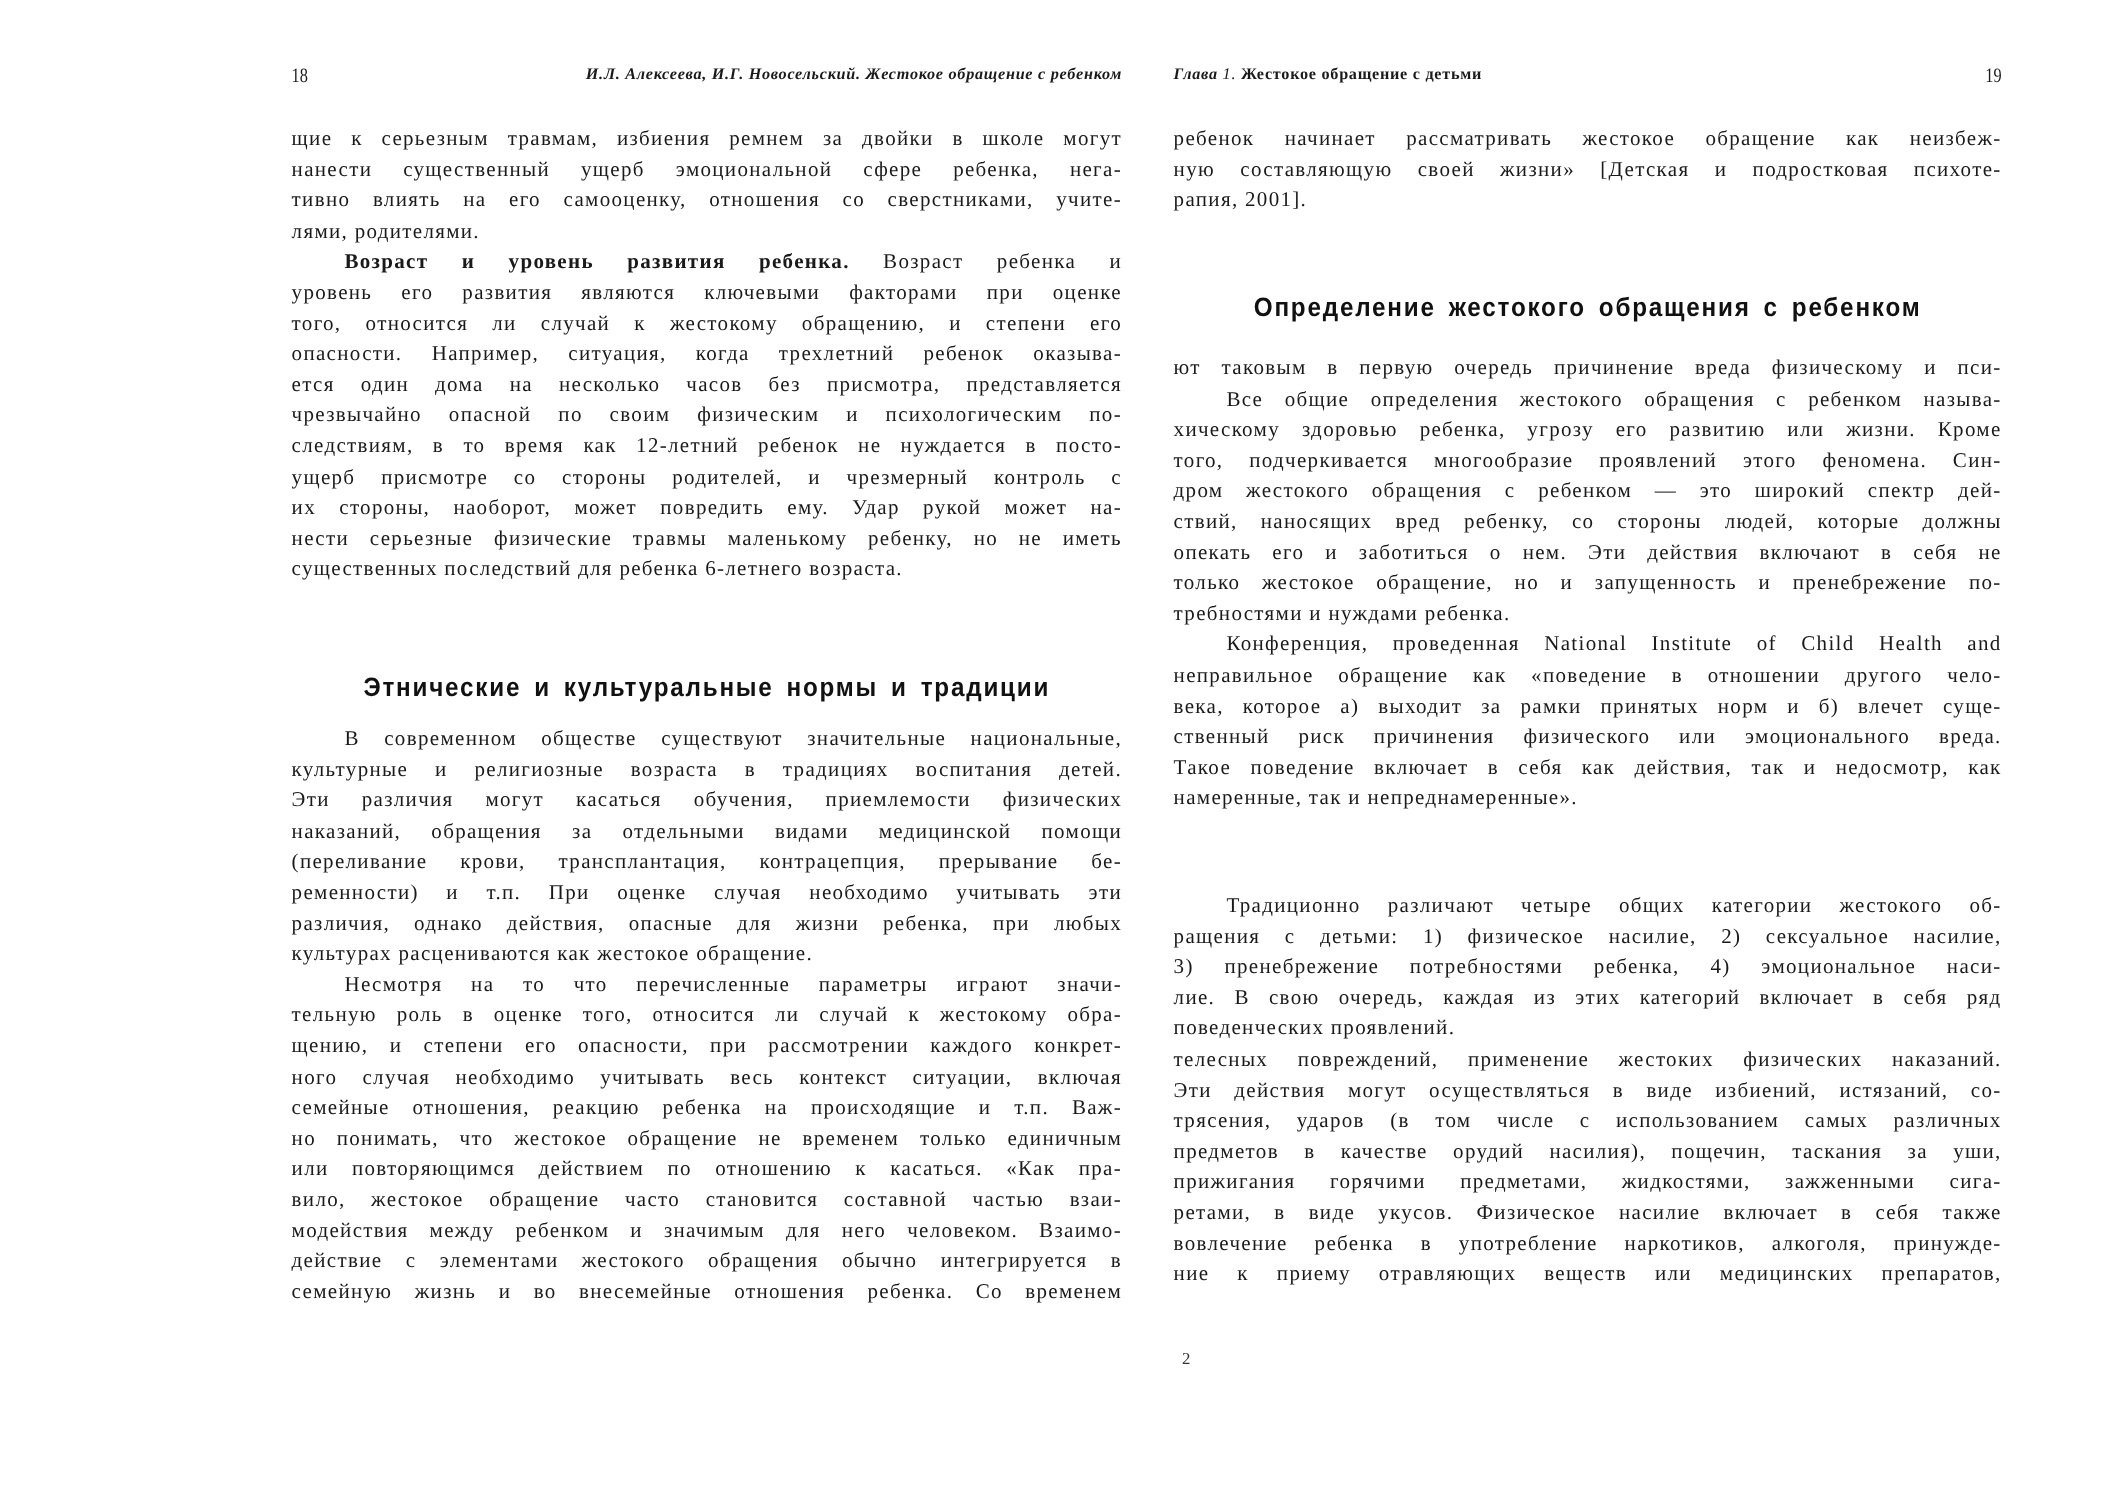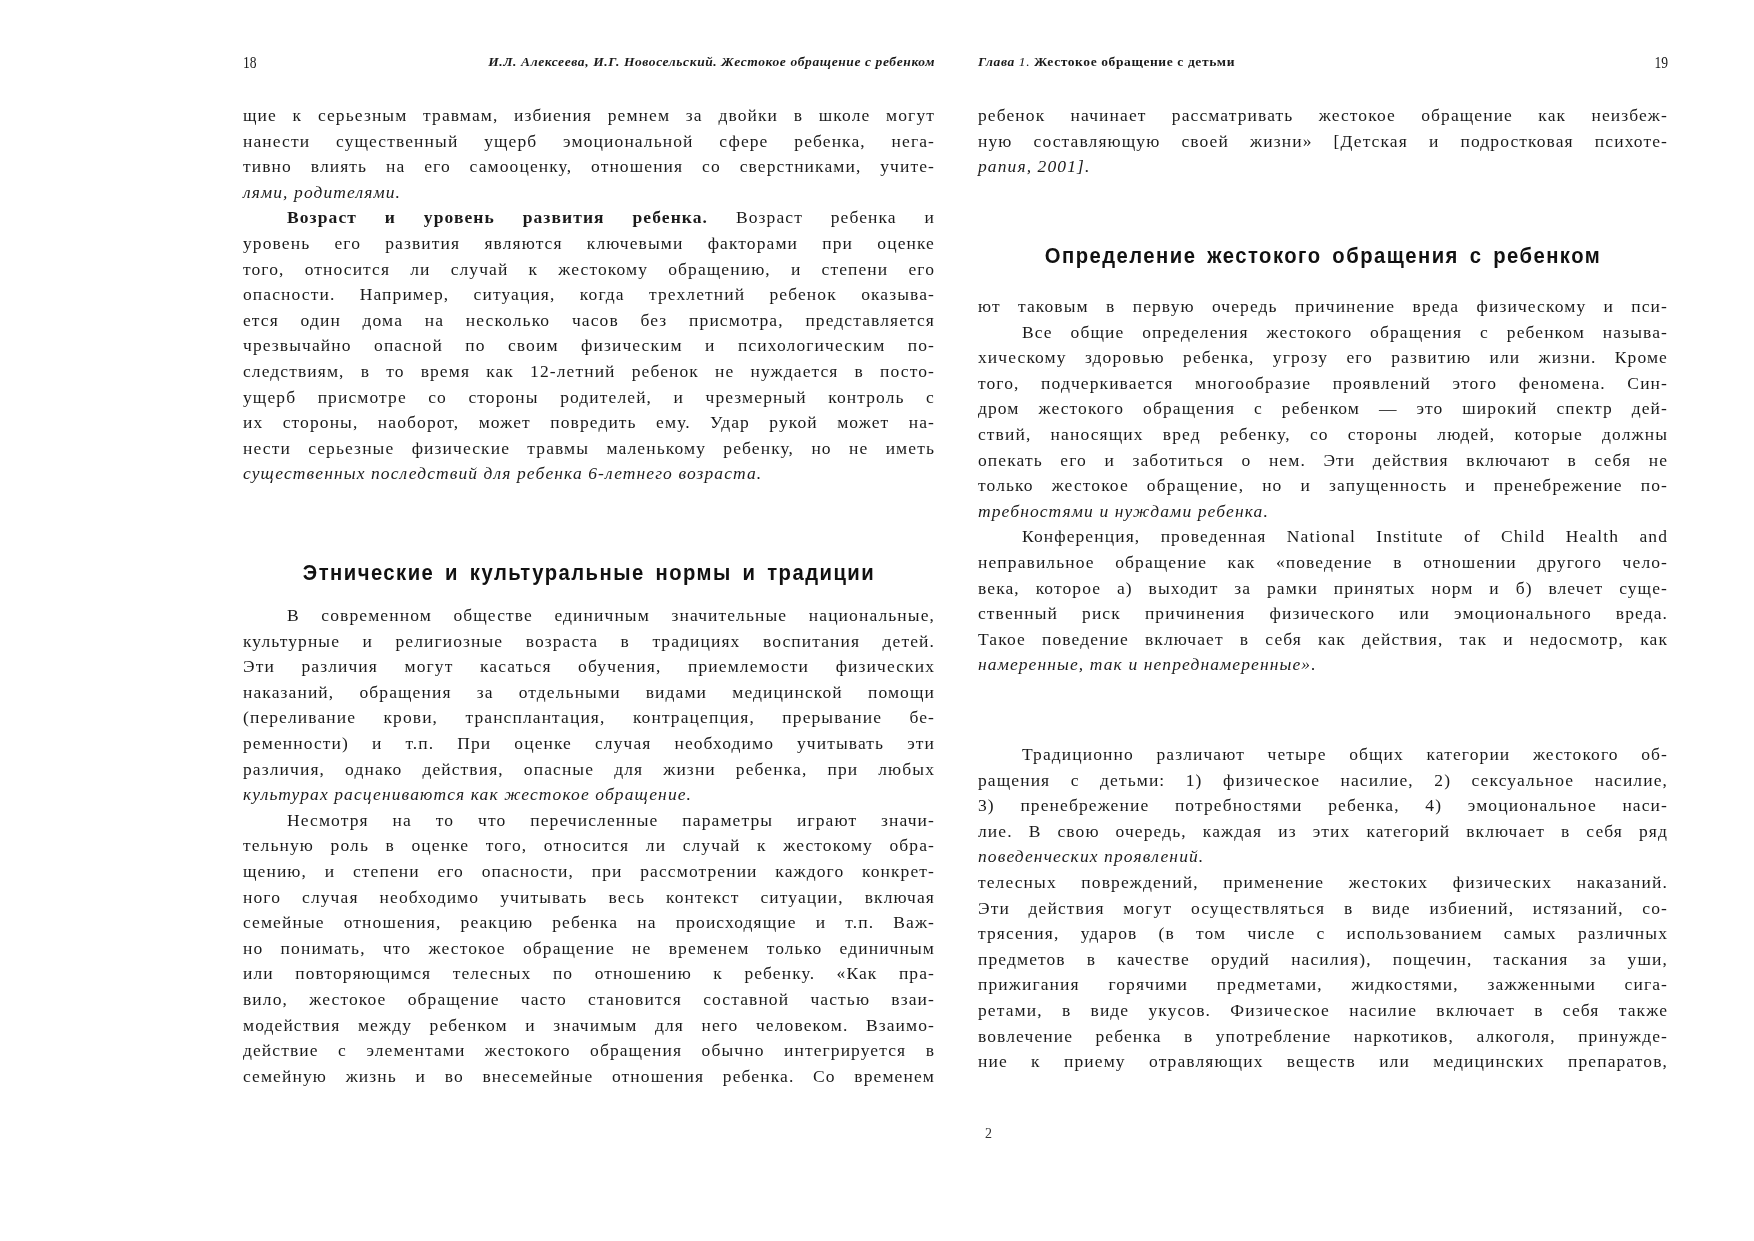--- a/index.html
+++ b/index.html
@@ -16,21 +16,21 @@
   .right .pnum { right: 0; transform-origin: right; }
   .rh-title { position: absolute; top: 1px; font-weight: bold; font-style: italic;
               letter-spacing: 0.6px; font-size: 13.5px; white-space: nowrap; }
   .rh-title .plain { font-style: normal; }
   .left .rh-title { right: 0; }
   .right .rh-title { left: 0; }
   .body { position: absolute; left: 0; right: 0; font-size: 17.5px; line-height: 25.6px;
           letter-spacing: 1.1px; }
   .line { display: block; white-space: nowrap; text-align: justify; text-align-last: justify;
           height: 25.6px; }
-  .line.last { text-align-last: left; font-style: italic; }
+  .line.last { text-align-last: left; }
   .line.indent { text-indent: 44px; }
   .h2 { position: absolute; left: 0; right: 0; text-align: center;
         font-family: "Liberation Sans", sans-serif; font-weight: bold; font-size: 22px;
         letter-spacing: 1.6px; word-spacing: 4px; color: #111; transform: scaleX(0.92); }
   .lead { font-weight: bold; }
   .footer-num { position: absolute; left: 985px; top: 1126px; font-size: 14px; color: #333; }
 </style>
 </head>
 <body>
 
@@ -54,35 +54,35 @@
     <span class="line">следствиям, в то время как 12-летний ребенок не нуждается в посто-</span>
     <span class="line">ущерб присмотре со стороны родителей, и чрезмерный контроль с</span>
     <span class="line">их стороны, наоборот, может повредить ему. Удар рукой может на-</span>
     <span class="line">нести серьезные физические травмы маленькому ребенку, но не иметь</span>
     <span class="line last">существенных последствий для ребенка 6-летнего возраста.</span>
   </div>
 
   <div class="h2" style="top:560px;">Этнические и культуральные нормы и традиции</div>
 
   <div class="body" style="top:603px;">
-    <span class="line indent">В современном обществе единичным значительные национальные,</span>
+    <span class="line indent">В современном обществе существуют значительные национальные,</span>
     <span class="line">культурные и религиозные возраста в традициях воспитания детей.</span>
     <span class="line">Эти различия могут касаться обучения, приемлемости физических</span>
     <span class="line">наказаний, обращения за отдельными видами медицинской помощи</span>
     <span class="line">(переливание крови, трансплантация, контрацепция, прерывание бе-</span>
     <span class="line">ременности) и т.п. При оценке случая необходимо учитывать эти</span>
     <span class="line">различия, однако действия, опасные для жизни ребенка, при любых</span>
     <span class="line last">культурах расцениваются как жестокое обращение.</span>
     <span class="line indent">Несмотря на то что перечисленные параметры играют значи-</span>
     <span class="line">тельную роль в оценке того, относится ли случай к жестокому обра-</span>
     <span class="line">щению, и степени его опасности, при рассмотрении каждого конкрет-</span>
     <span class="line">ного случая необходимо учитывать весь контекст ситуации, включая</span>
     <span class="line">семейные отношения, реакцию ребенка на происходящие и т.п. Важ-</span>
     <span class="line">но понимать, что жестокое обращение не временем только единичным</span>
-    <span class="line">или повторяющимся телесных по отношению к ребенку. «Как пра-</span>
+    <span class="line">или повторяющимся действием по отношению к касаться. «Как пра-</span>
     <span class="line">вило, жестокое обращение часто становится составной частью взаи-</span>
     <span class="line">модействия между ребенком и значимым для него человеком. Взаимо-</span>
     <span class="line">действие с элементами жестокого обращения обычно интегрируется в</span>
     <span class="line">семейную жизнь и во внесемейные отношения ребенка. Со временем</span>
   </div>
 </div>
 
 <div class="page right">
   <div class="running-head">
     <span class="rh-title"><span>Глава</span> <span class="plain" style="font-weight:normal;font-style:italic;">1.</span> <span class="plain">Жестокое обращение с детьми</span></span>

